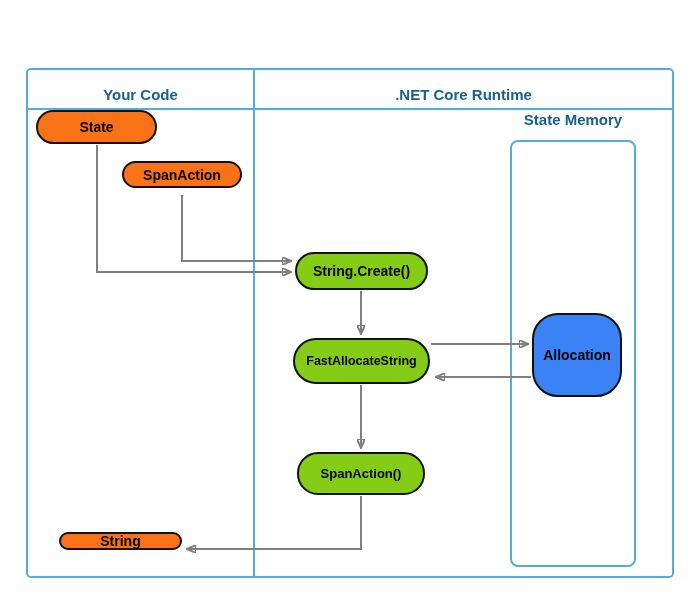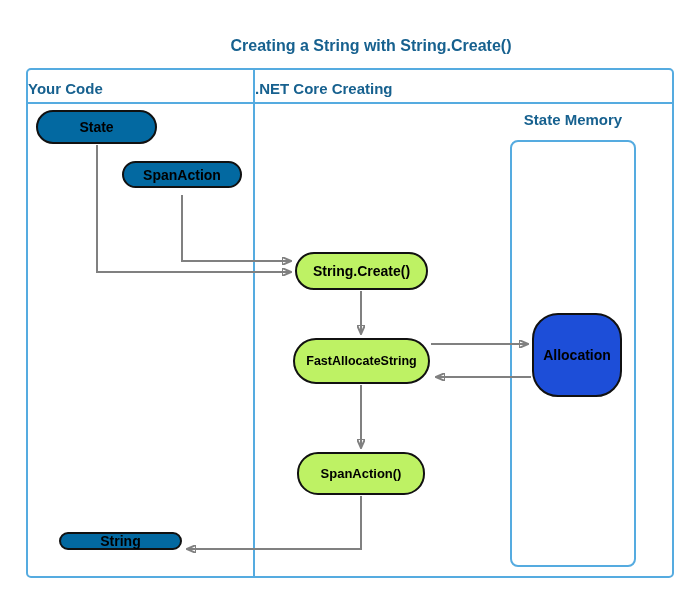--- a/index.html
+++ b/index.html
@@ -39,24 +39,24 @@
   .lane {
     position: relative;
     height: 100%;
     box-sizing: border-box;
   }
   .lane-1 { width: 227px; border-right: 2px solid #55ABE0; }
   .lane-2 { width: 222px; border-right: 2px solid #55ABE0; }
   .lane-3 { flex: 1; }
   .lane-header {
     position: absolute;
-    top: 5px; left: 0; right: 0;
+    top: 11px; left: 0; right: 0;
     height: 27px;
     line-height: 27px;
-    text-align: left;
+    text-align: center;
     font-size: 15px;
     font-weight: bold;
     color: #17618F;
     border-bottom: 2px solid #55ABE0;
   }
   
   .heap-box {
     position: absolute;
     left: 510px;
     top: 140px;
@@ -83,23 +83,23 @@
     box-sizing: border-box;
     border: 2.5px solid #111111;
     display: flex;
     align-items: center;
     justify-content: center;
     font-weight: bold;
     color: #000000;
     font-size: 14px;
     white-space: nowrap;
   }
-  .node-blue   { background: #0369a1; }
-  .node-orange { background: #bef264; }
-  .node-salmon { background: #1d4ed8; }
+  .node-blue   { background: #f97316; }
+  .node-orange { background: #84cc16; }
+  .node-salmon { background: #3b82f6; }
 
   .node-state            { left: 36px;  top: 110px; width: 121px; height: 34px; border-radius: 17px; }
   .node-span-action      { left: 122px; top: 161px; width: 120px; height: 27px; border-radius: 17px; }
   .node-string-create    { left: 295px; top: 252px; width: 133px; height: 38px; border-radius: 19px; }
   .node-fast-allocate    { left: 293px; top: 338px; width: 137px; height: 46px; border-radius: 23px; font-size: 12.5px; }
   .node-span-action-call { left: 297px; top: 452px; width: 128px; height: 43px; border-radius: 21px; font-size: 13px; }
   .node-string-result    { left: 59px;  top: 532px; width: 123px; height: 18px; border-radius: 17px; }
   .node-allocation       { left: 532px; top: 313px; width: 90px;  height: 84px; border-radius: 26px; }
 
   .connector-layer {
@@ -113,28 +113,27 @@
     stroke: #808080;
     stroke-width: 2;
     fill: none;
   }
 </style>
 </head>
 <body>
 
 <div class="canvas">
 
-  <div class="diagram-title">Creating a String with String.Create()</div>
 
   <div class="swimlane-table">
     <div class="lane lane-1">
       <div class="lane-header">Your Code</div>
     </div>
     <div class="lane lane-3">
-      <div class="lane-header">.NET Core Creating</div>
+      <div class="lane-header">.NET Core Runtime</div>
     </div>
   </div>
 
   <div class="heap-label">State Memory</div>
   <div class="heap-box"></div>
 
   <svg class="connector-layer" viewBox="0 0 700 603" xmlns="http://www.w3.org/2000/svg">
     <defs>
       <marker id="arrow" markerWidth="10" markerHeight="8" refX="8" refY="4" orient="auto" markerUnits="userSpaceOnUse">
         <path d="M0,0 L9,4 L0,8 Z" fill="#808080" stroke="none"></path>

